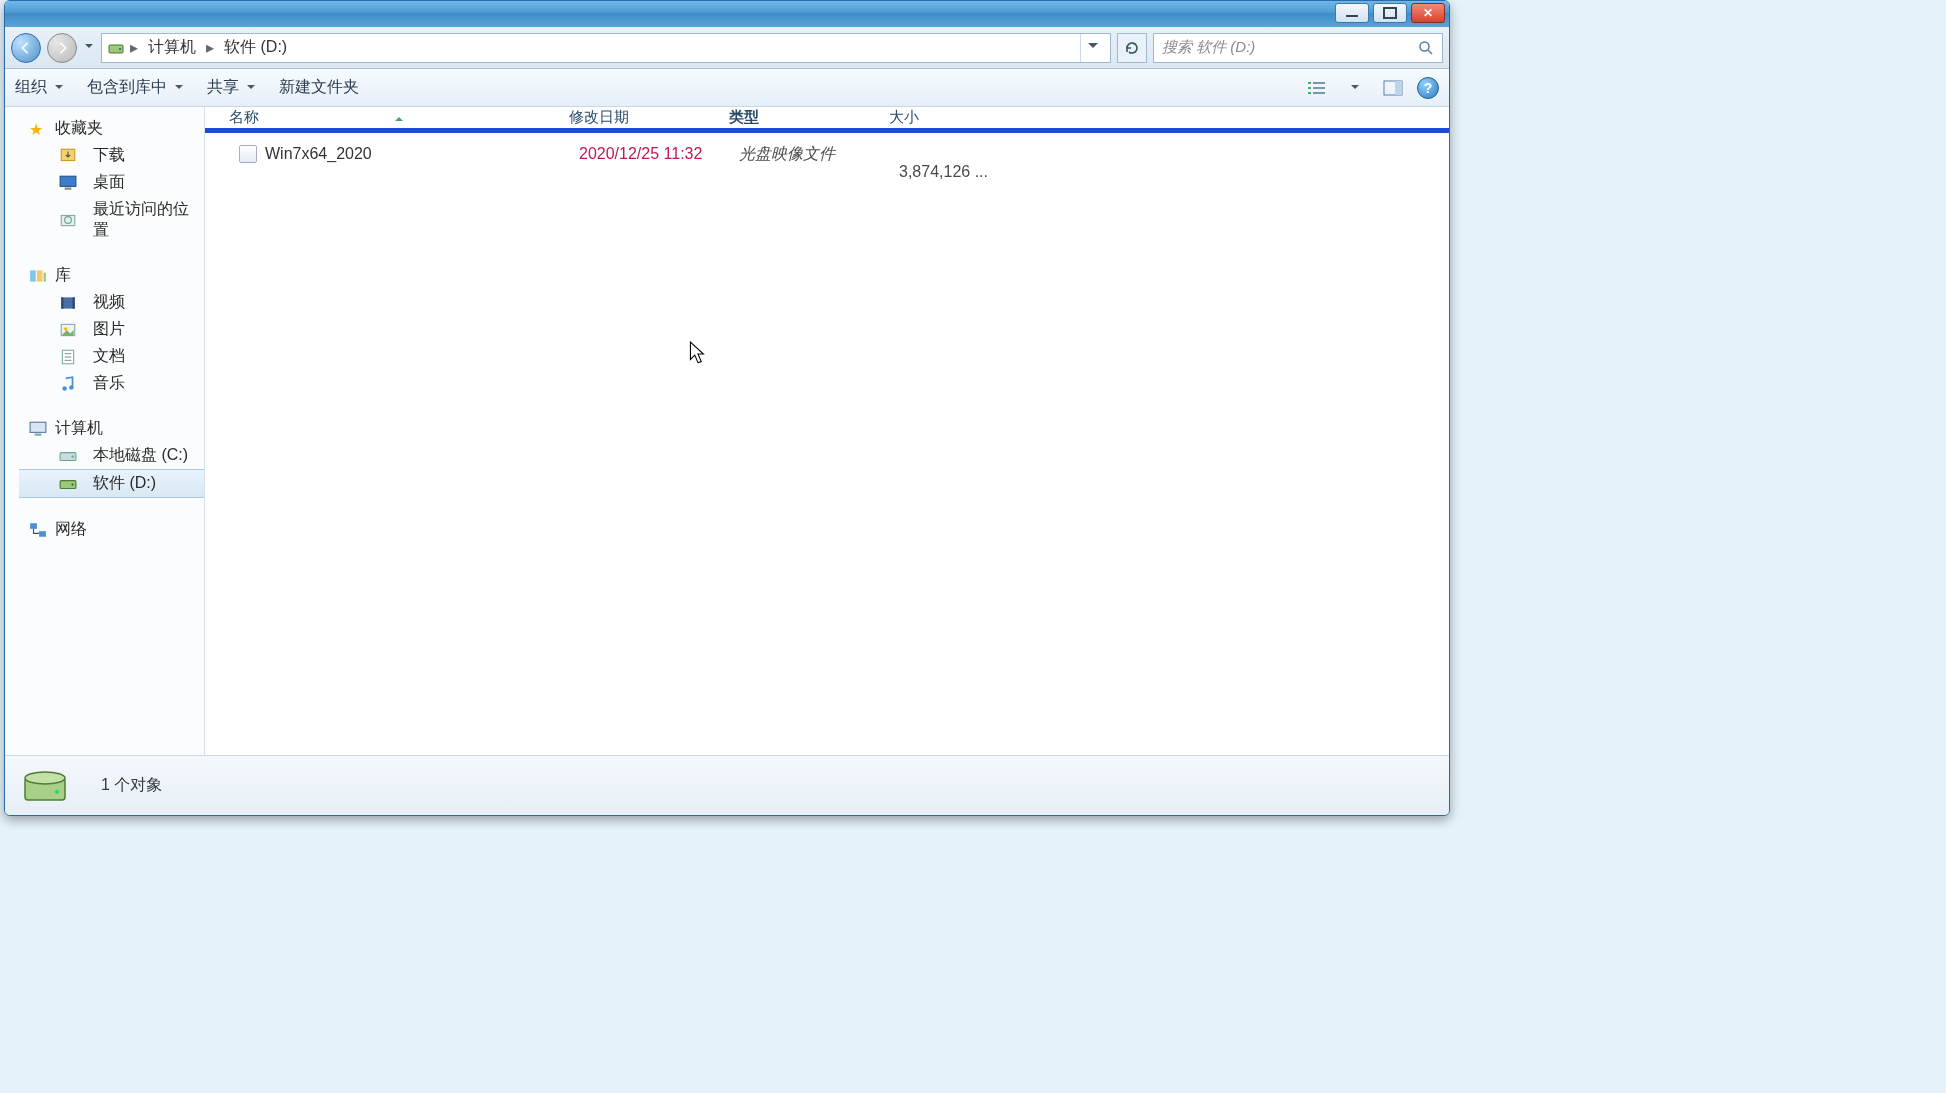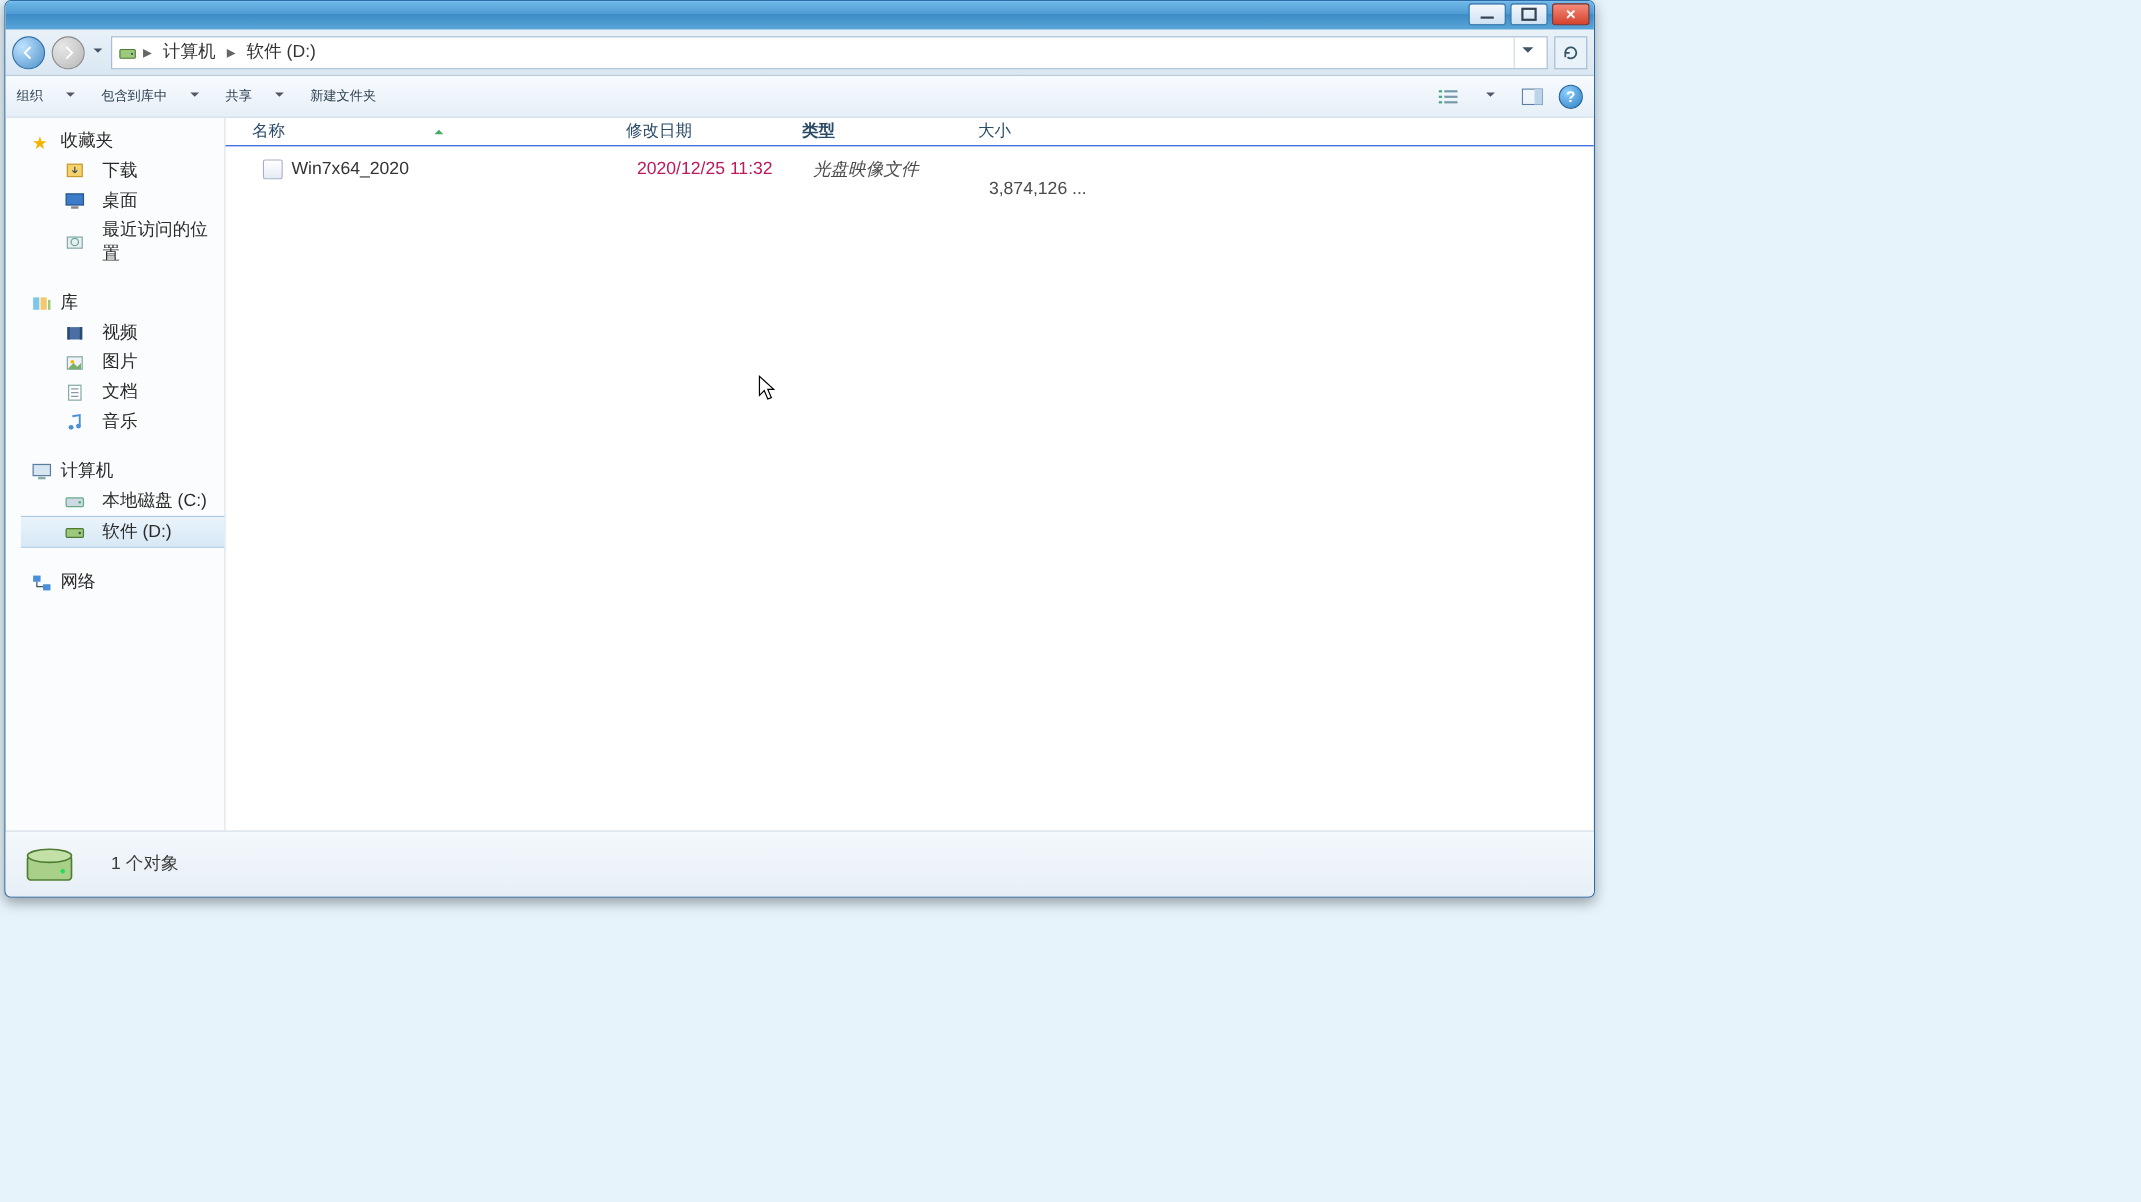--- a/index.html
+++ b/index.html
@@ -76,21 +76,21 @@
 
   
   .toolbar {
     height: 38px;
     background: linear-gradient(#f7fbff, #e6eff7);
     border-bottom:1px solid #c9d7e3;
     display:flex; align-items:center; justify-content:space-between;
     padding:0 10px;
   }
   .tl-left { display:flex; align-items:center; gap:24px;}
-  .tl-item { font-size:12px; color:#2c3e50; display:flex; align-items:center; gap:21px;}
+  .tl-item { font-size:16px; color:#2c3e50; display:flex; align-items:center; gap:8px;}
   .tl-item .caret::after { content:""; border:4px solid transparent; border-top-color:#556; margin-top:4px; display:inline-block;}
   .tl-right { display:flex; align-items:center; gap:10px;}
   .view-btn { width:28px; height:24px; border:1px solid transparent; display:flex; align-items:center; justify-content:center;}
   .help-btn { width:22px; height:22px; border-radius:50%; background: radial-gradient(circle at 35% 30%, #8fd0ff, #2d7ec4); color:#fff; display:flex; align-items:center; justify-content:center; font-weight:bold; font-size:14px; border:1px solid #1e5d93;}
 
   
   .body { flex:1; display:flex; overflow:hidden;}
   .sidebar {
     width:200px; border-right:1px solid #d8e1e9; background:#fbfcfd;
     padding:8px 0; font-size:16px; color:#2a2a2a;
@@ -98,21 +98,21 @@
   .side-group { margin-bottom:18px;}
   .side-head { display:flex; align-items:center; gap:8px; padding:3px 10px 3px 24px;}
   .side-item { display:flex; align-items:center; gap:16px; padding:3px 10px 3px 40px;margin-left:14px;}
   .side-item.selected { background: linear-gradient(#eaf3fb,#d7e8f5); border:1px solid #a9c9e4; border-left:none; border-right:none;}
   .ico { width:18px; height:18px; flex-shrink:0; }
   .star { color:#f4b400;}
   
   
   .content { flex:1; display:flex; flex-direction:column;}
   .cols {
-    height:26px; border-bottom:1px solid #1d4ed8;
+    height:26px; border-bottom:5px solid #1d4ed8;
     display:flex; align-items:center; font-size:15px; color:#2a4b68;
     padding-left:24px;
   }
   .col-name { width:340px; display:flex; align-items:center; gap:6px;}
   .col-name .sort::after { content:""; border:4px solid transparent; border-bottom-color:#4a6; margin-bottom:2px; display:inline-block; margin-left:130px;}
   .col-date { width:160px;}
   .col-type { width:160px;font-weight:bold;}
   .col-size { width:120px;}
   .rows { flex:1; padding:6px 0;}
   .row { display:flex; align-items:center; height:30px; padding-left:24px; font-size:16px; color:#333;}
@@ -173,20 +173,27 @@
       <span class="crumb">软件 (D:)</span>
       <div style="flex:1"></div>
       <div class="addr-drop"></div>
     </div>
     <div class="refresh">
       <svg viewBox="0 0 16 16" width="16" height="16">
           <path d="M3 8a5 5 0 1 1 2 4" fill="none" stroke="#356" stroke-width="1.6"></path>
           <path d="M3 12 L3 8 L7 8" fill="none" stroke="#356" stroke-width="1.6"></path>
         </svg>
     </div>
+    <div class="searchbox">
+      <span>搜索 软件 (D:)</span>
+      <svg class="mag" viewBox="0 0 16 16">
+          <circle cx="6.5" cy="6.5" r="4.5" fill="none" stroke="#5a7ea3" stroke-width="1.5"></circle>
+          <line x1="10" y1="10" x2="14" y2="14" stroke="#5a7ea3" stroke-width="1.5"></line>
+        </svg>
+    </div>
   </div>
 
   <div class="toolbar">
     <div class="tl-left">
       <div class="tl-item">
           <span>组织</span>
           <span class="caret"></span>
         </div>
       <div class="tl-item">
           <span>包含到库中</span>

